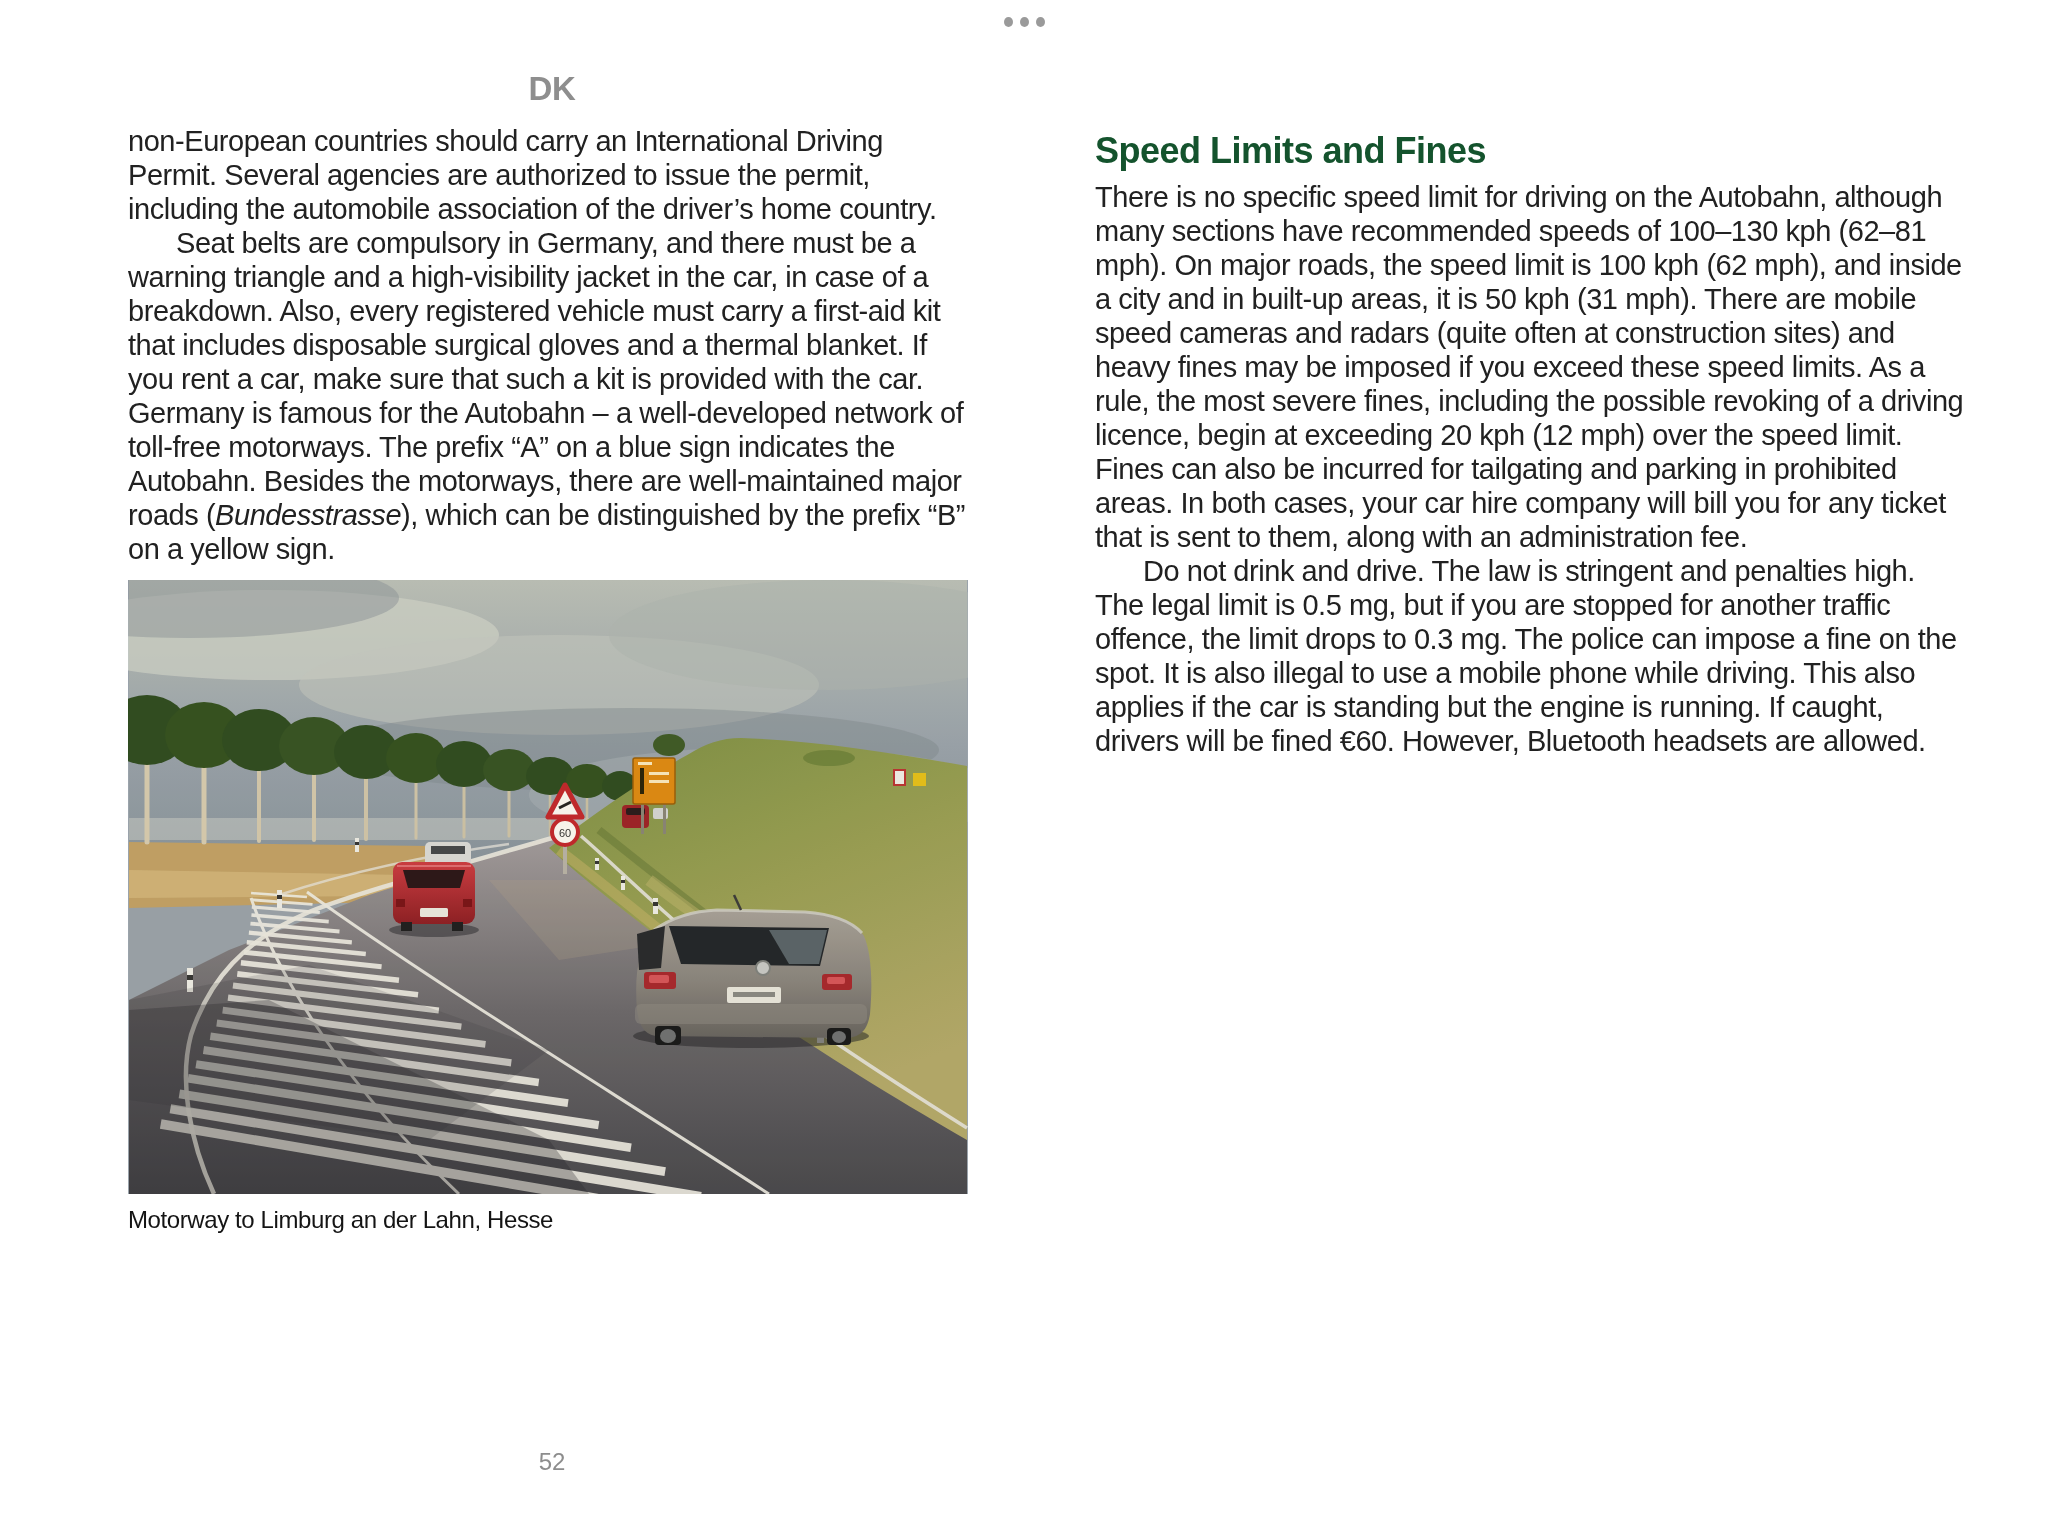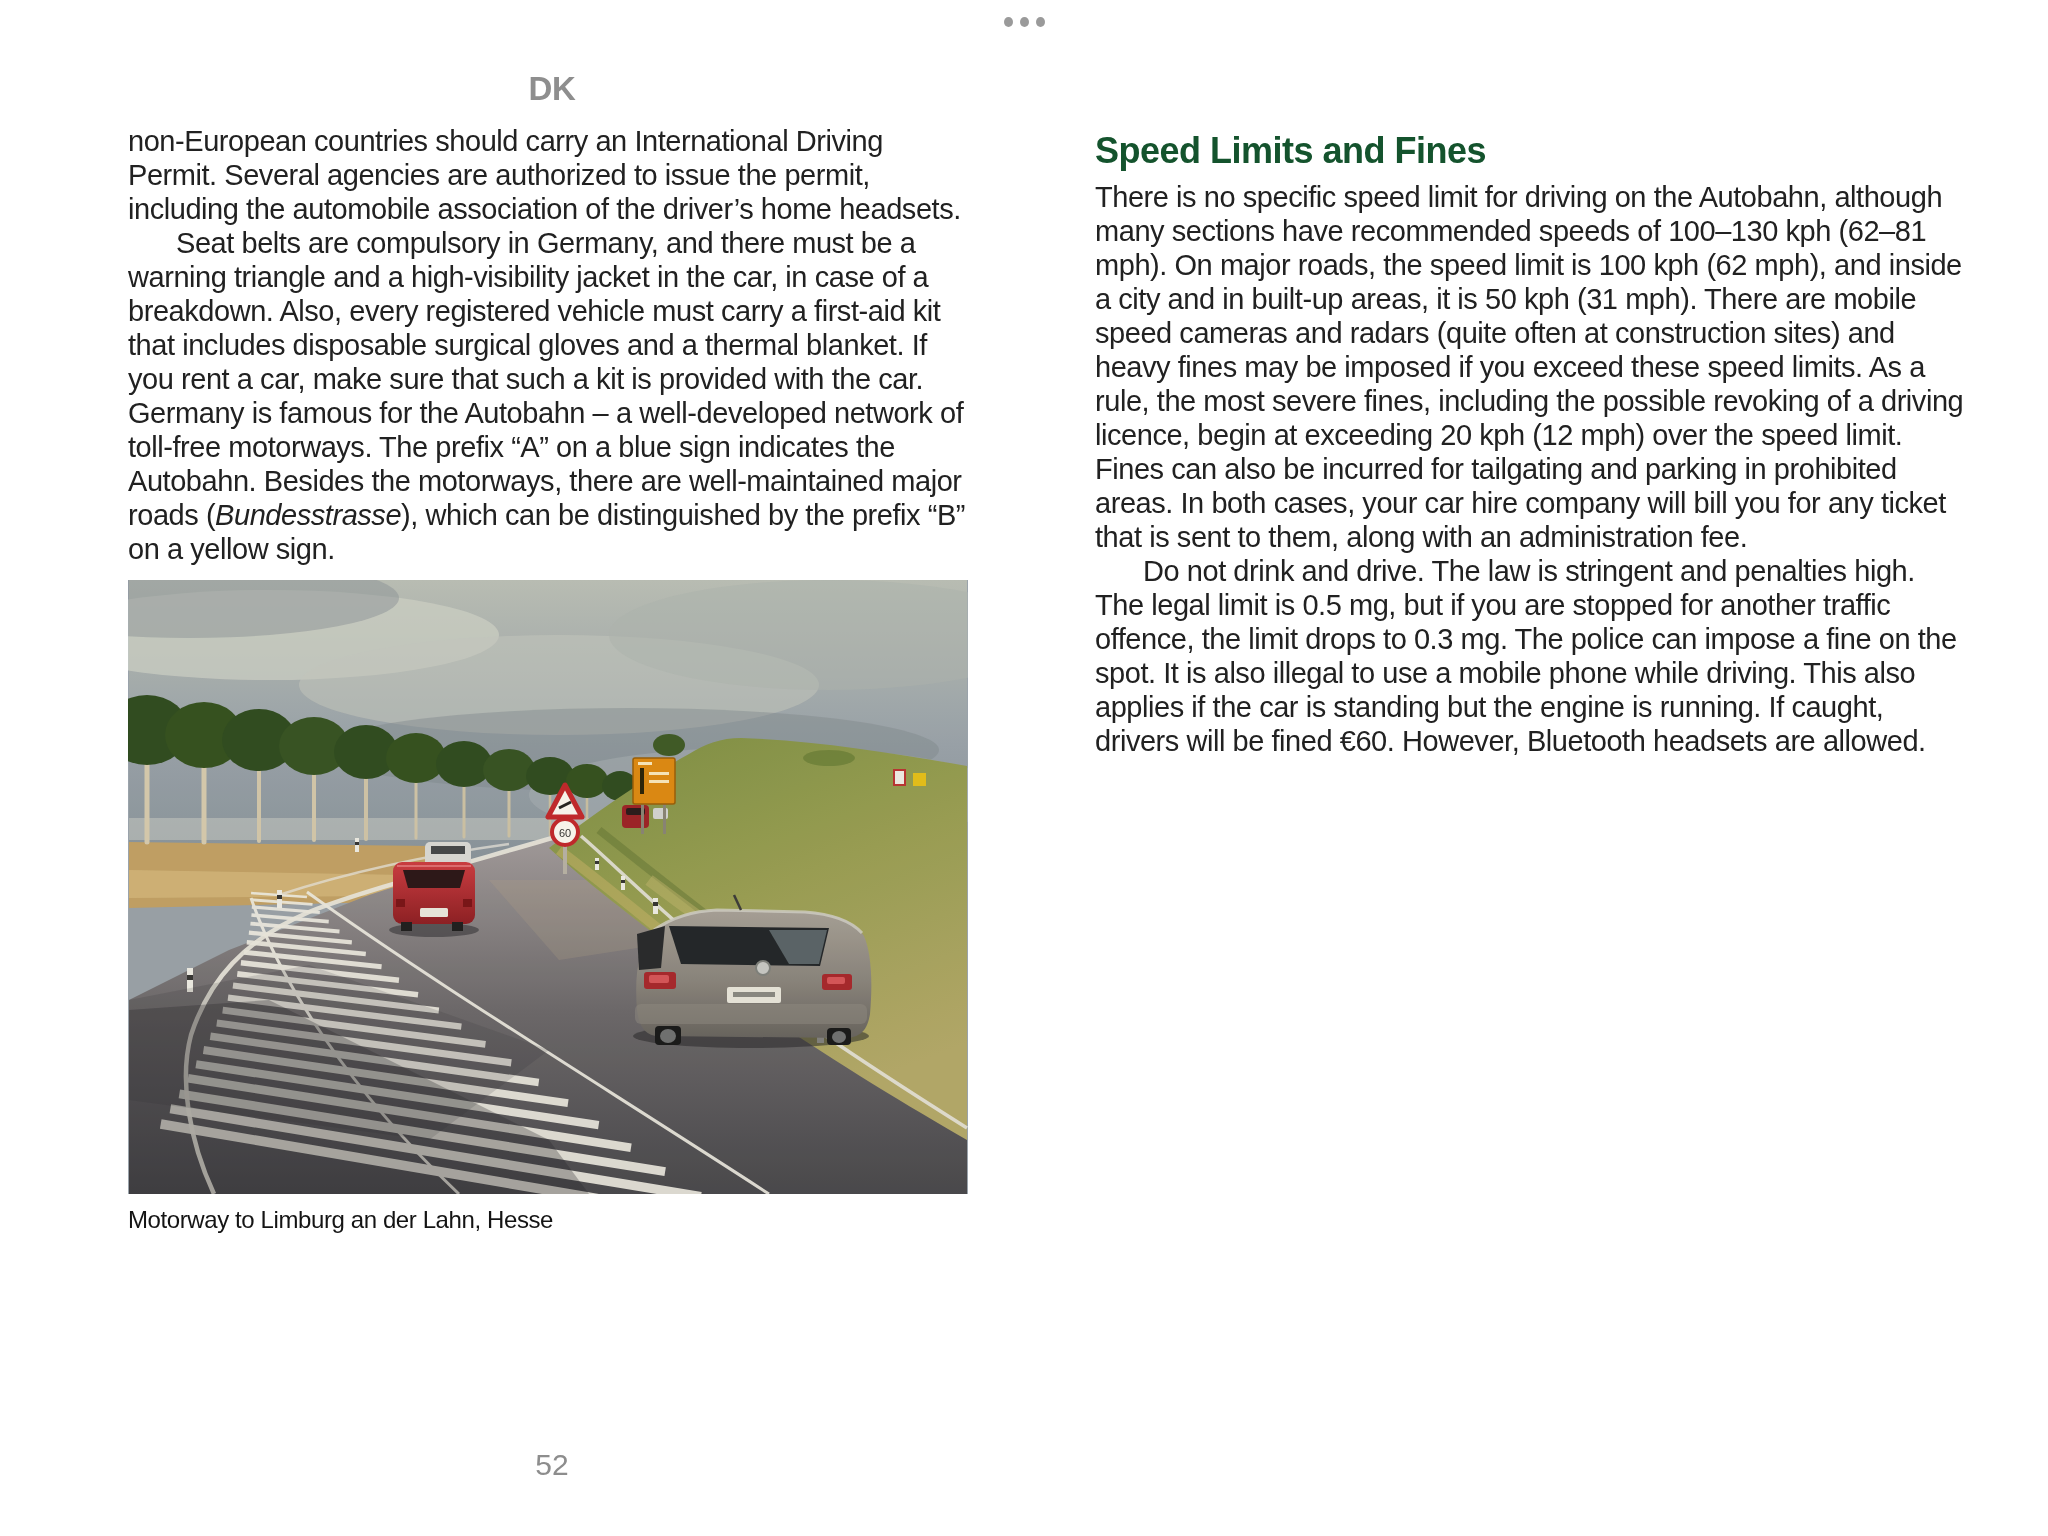--- a/index.html
+++ b/index.html
@@ -20,36 +20,36 @@
   p.body{margin:0;font-size:29px;line-height:34px;letter-spacing:-0.45px;color:#212121;}
   p.indent{text-indent:48px;}
   h2.sect{margin:18px 0 8px 0;font-size:36px;line-height:42px;font-weight:700;
           color:#14532d;letter-spacing:-0.5px;}
   .page-right h2.sect{margin-top:0;}
   figure{margin:14px 0 0 0;width:840px;}
   figure svg{display:block;width:840px;height:614px;background:#9aa3ab;}
   figcaption{margin-top:12px;font-size:24px;line-height:28px;color:#141414;
              letter-spacing:-0.4px;}
   .page-number{position:absolute;top:1448px;width:100%;text-align:center;
-               font-size:30px;color:#8d8d8d;}
+               font-size:24px;color:#8d8d8d;}
   i{font-style:italic;}
 </style>
 </head>
 <body>
 
 <div class="stage">
 
   <button class="menu-dots">
     <span class="dot"></span><span class="dot"></span><span class="dot"></span>
   </button>
 
   <div class="page page-left">
     <div class="running-header">DK</div>
     <div class="text-col">
-      <p class="body">non-European countries should carry an International Driving Permit. Several agencies are authorized to issue the permit, including the automobile association of the driver’s home headsets.</p>
+      <p class="body">non-European countries should carry an International Driving Permit. Several agencies are authorized to issue the permit, including the automobile association of the driver’s home country.</p>
       <p class="body indent">Seat belts are compulsory in Germany, and there must be a warning triangle and a high-visibility jacket in the car, in case of a breakdown. Also, every registered vehicle must carry a first-aid kit that includes disposable surgical gloves and a thermal blanket. If you rent a car, make sure that such a kit is provided with the car.</p>
       <p class="body"><span>Germany is famous for the Autobahn – a well-developed network of toll-free motorways. The prefix “A” on a blue sign indicates the Autobahn. Besides the motorways, there are well-maintained major roads (</span><i>Bundesstrasse</i><span>), which can be distinguished by the prefix “B” on a yellow sign.</span></p>
 
       <figure>
 
         <svg viewBox="0 0 838 614" role="img">
           <defs>
             <linearGradient id="skyG" x1="0" y1="0" x2="0" y2="1">
               <stop offset="0" stop-color="#bcc1ba"></stop>
                 <stop offset="0.55" stop-color="#9aa4ad"></stop>

